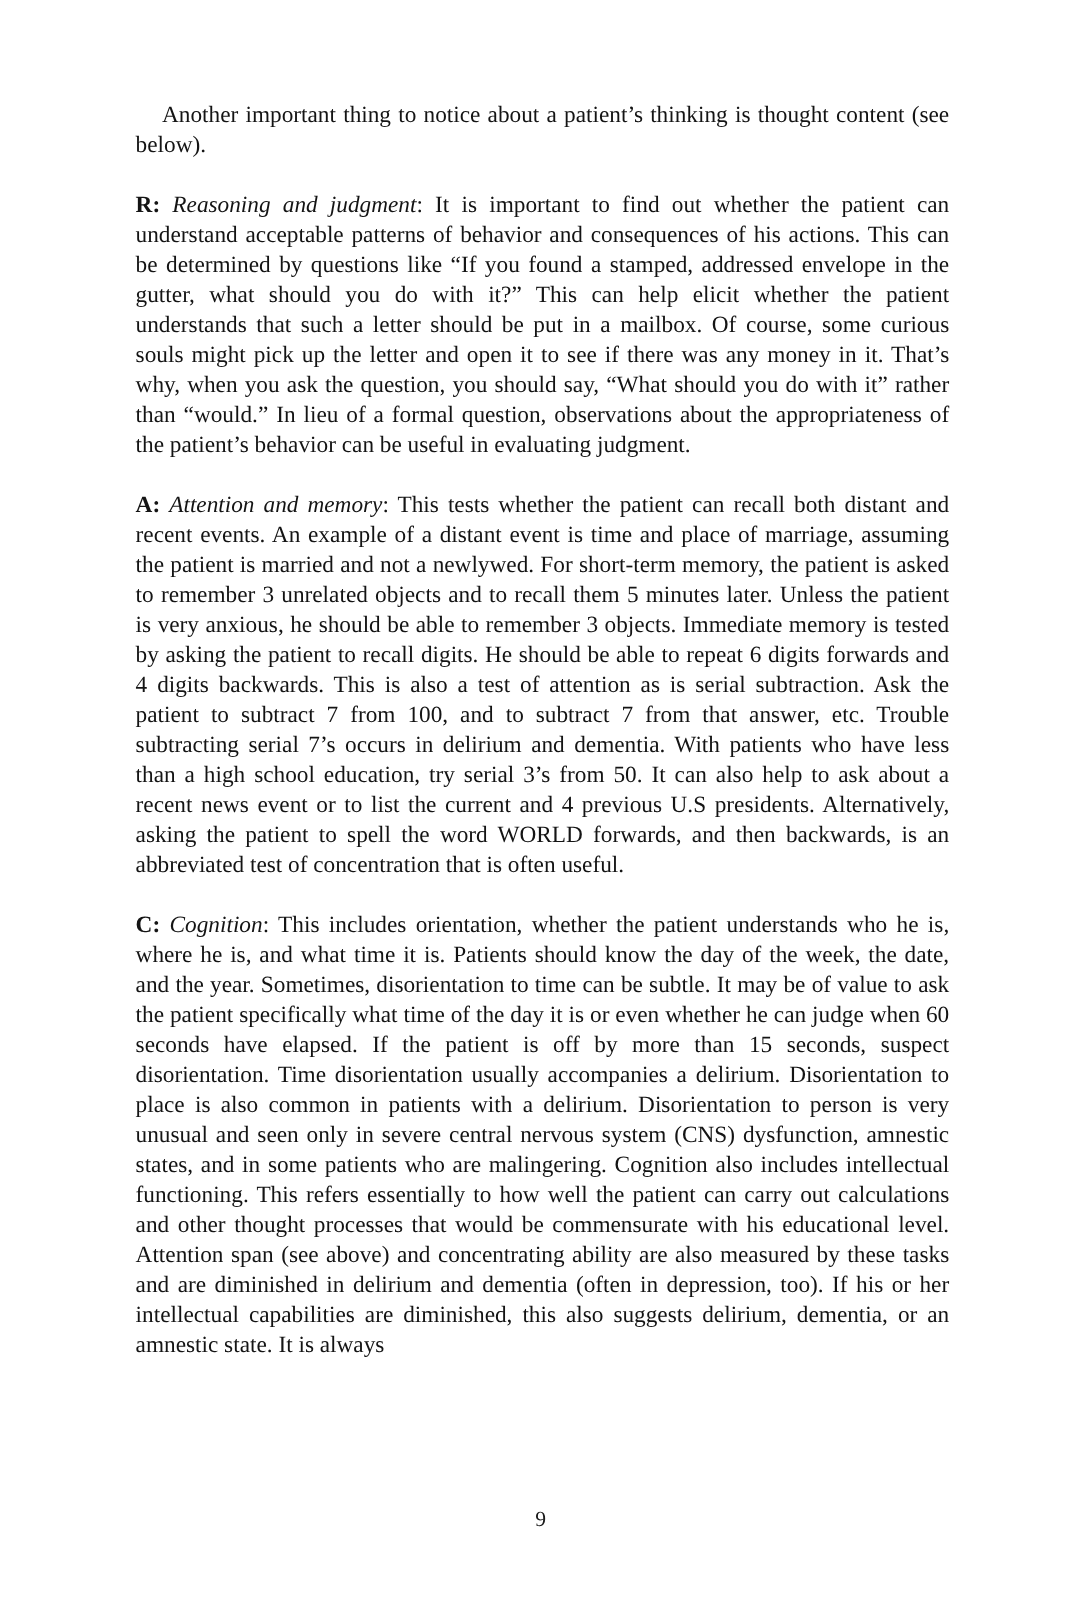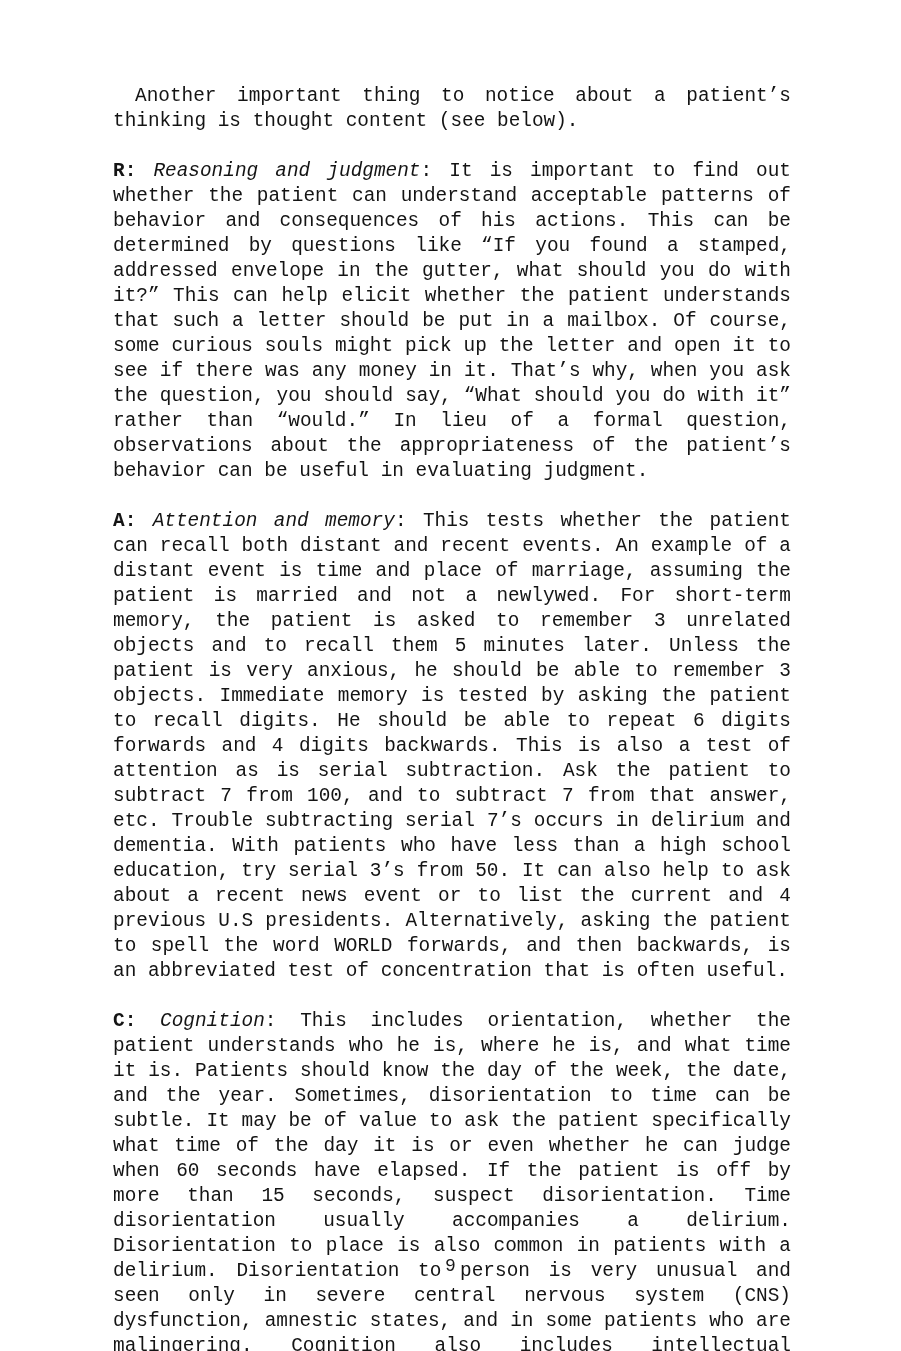--- a/index.html
+++ b/index.html
@@ -6,21 +6,21 @@
     margin: 0;
     padding: 0;
     background: #ffffff;
   }
   .page {
     position: relative;
     width: 901px;
     height: 1351px;
     background: #ffffff;
     overflow: hidden;
-    font-family: Liberation Mono, monospace;
+    font-family: Liberation Serif, serif;
     color: #141414;
   }
   .text-block {
     position: absolute;
     left: 113px;
     top: 84px;
     width: 678px;
     font-size: 19.4px;
     line-height: 25px;
     text-align: justify;

